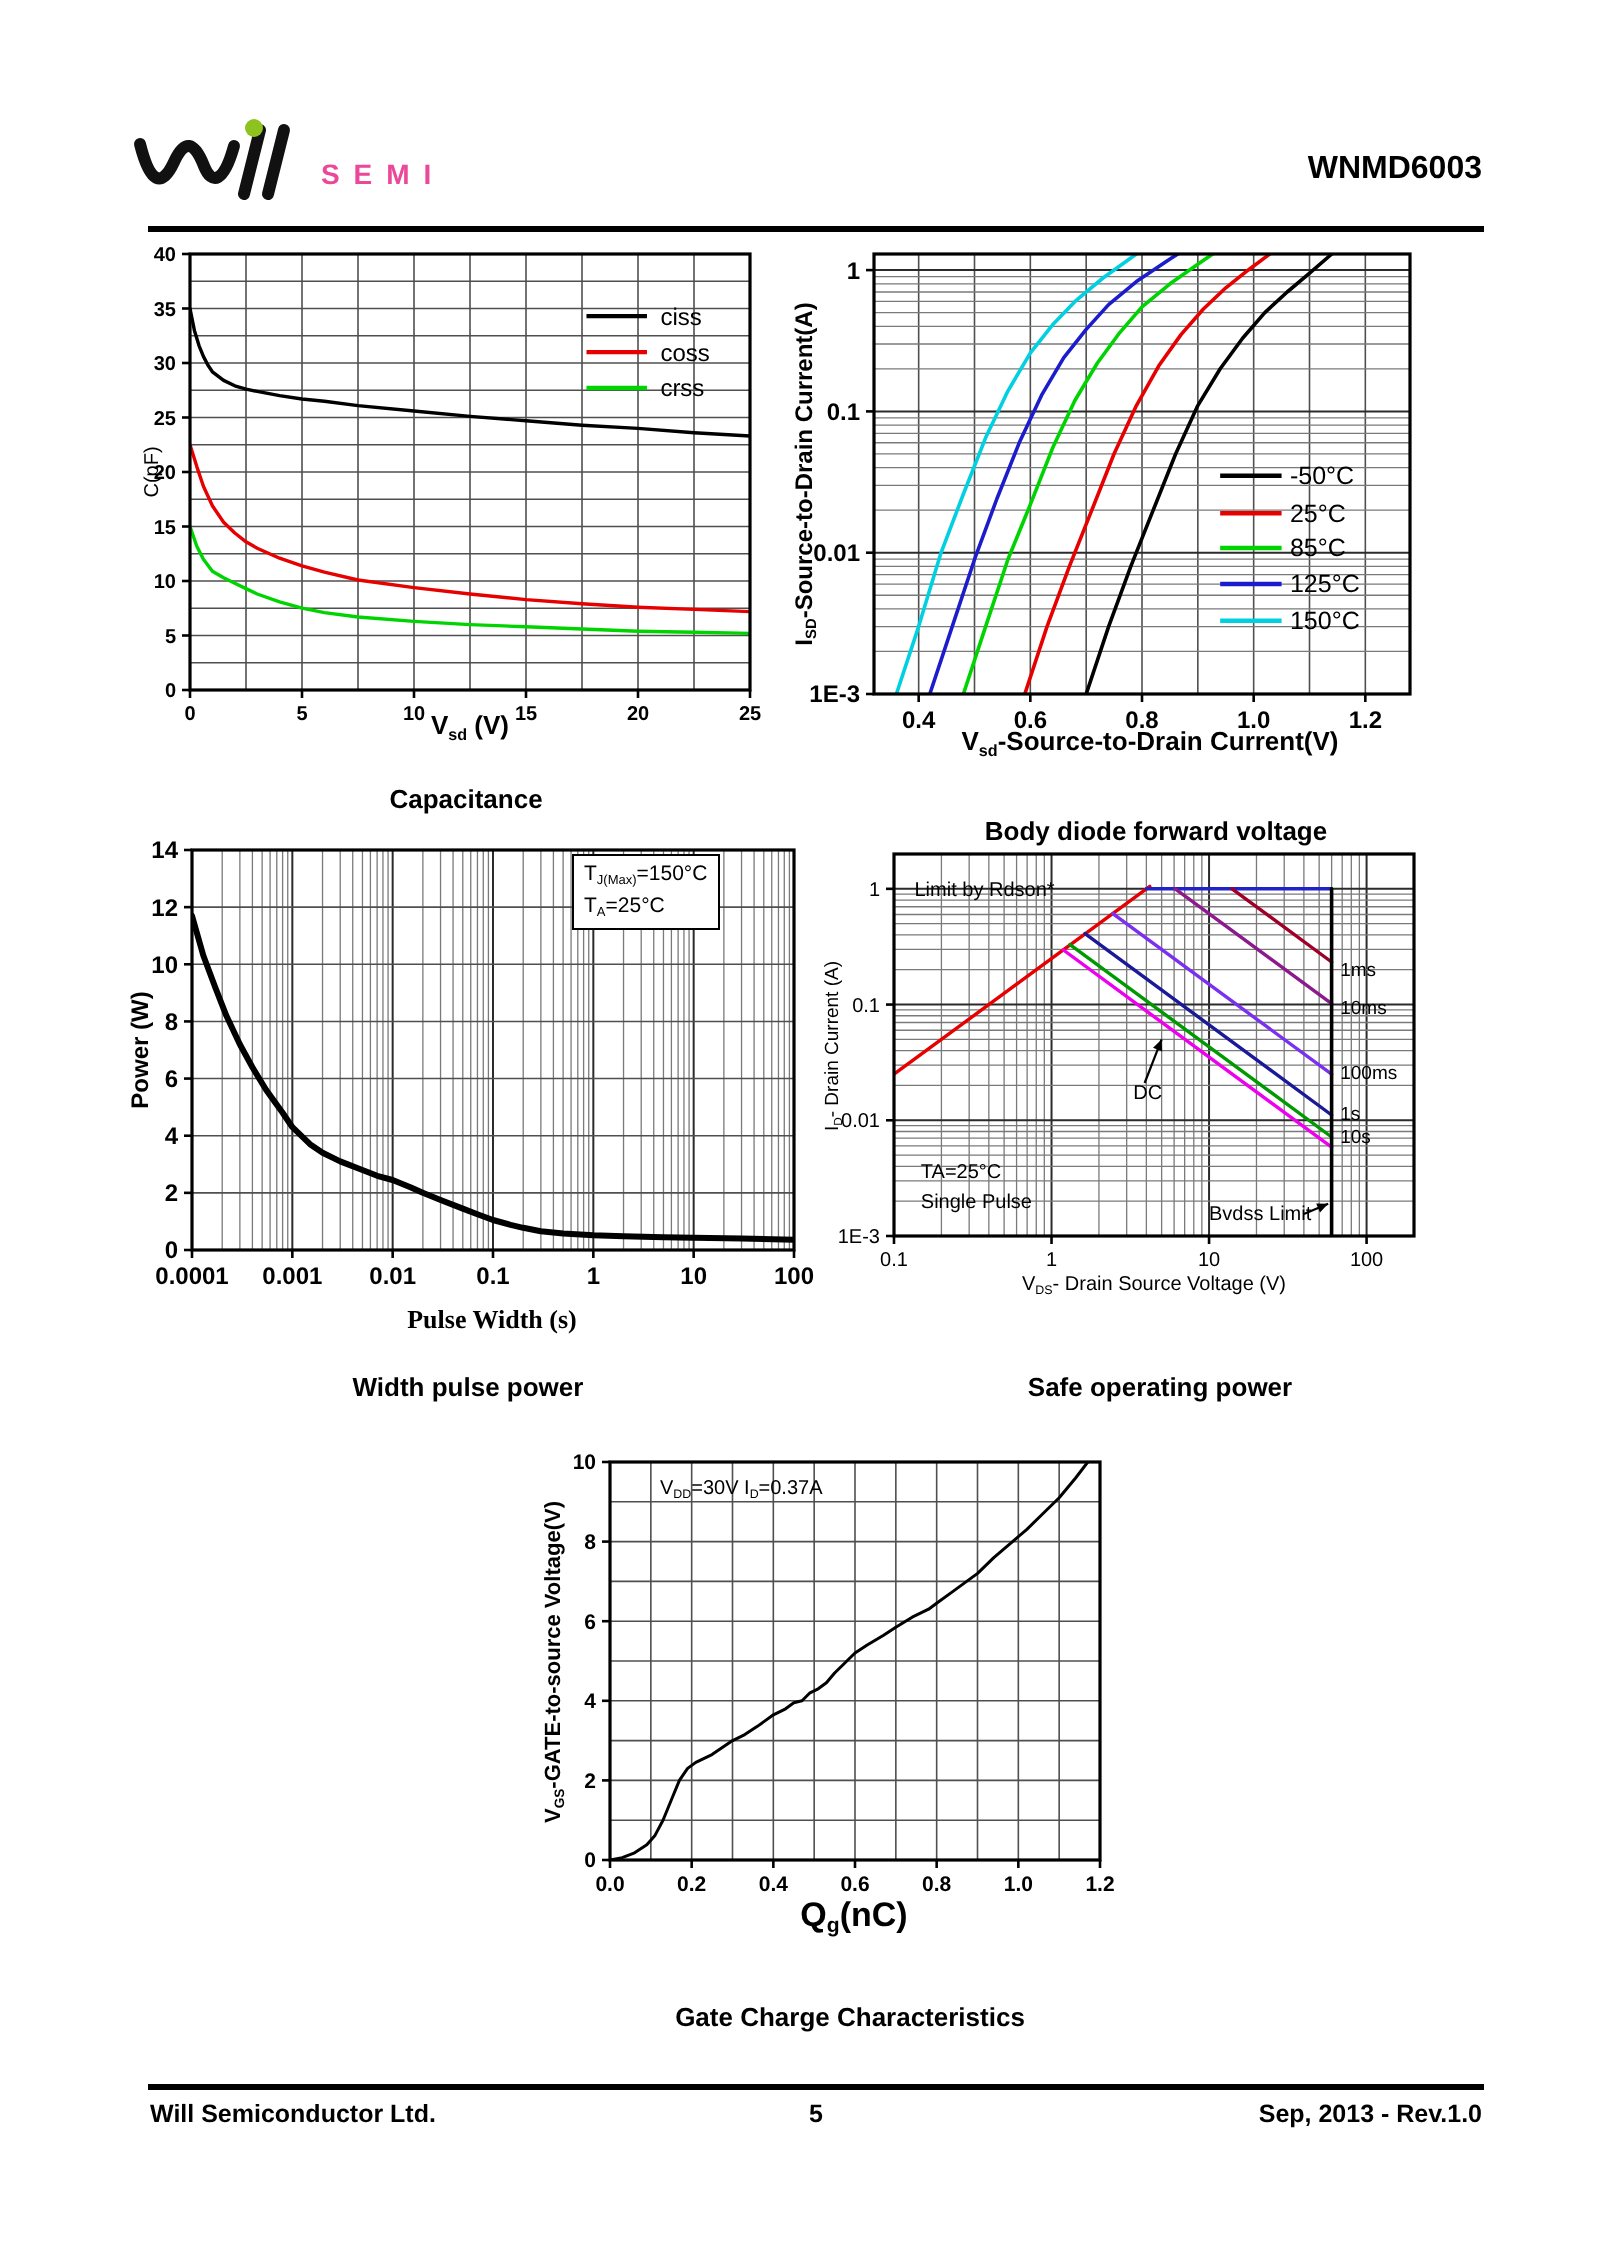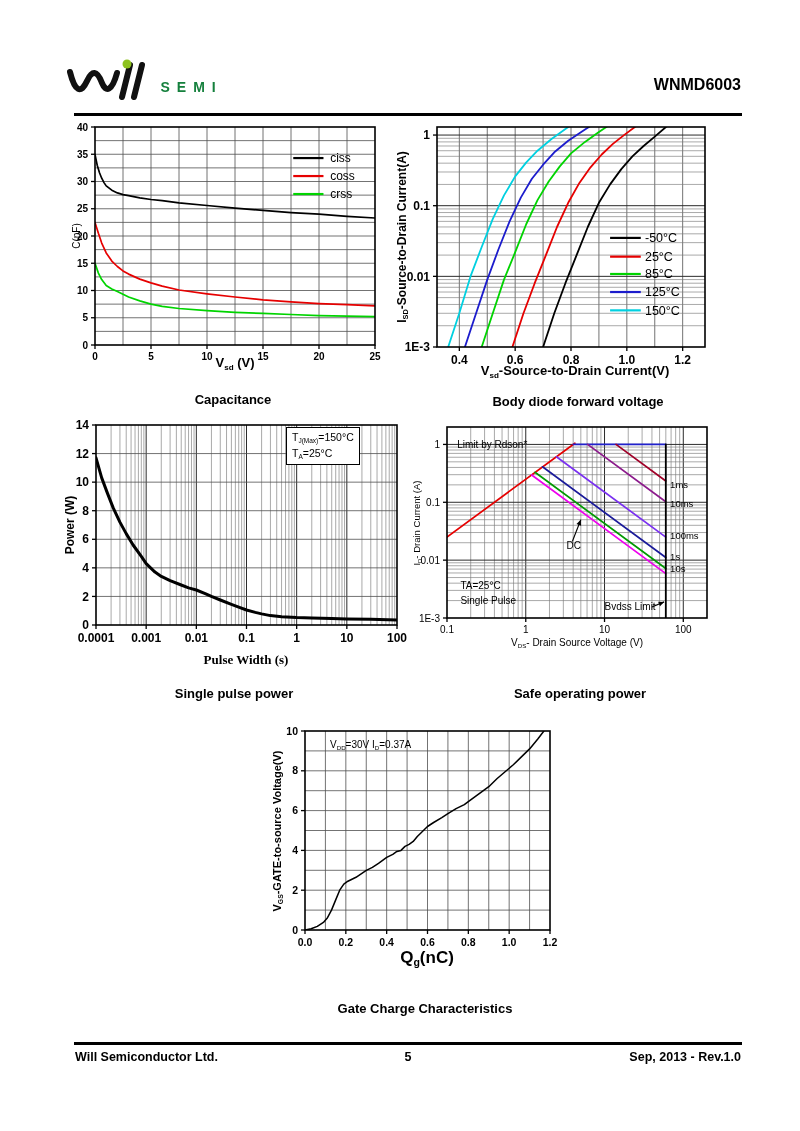--- a/index.html
+++ b/index.html
@@ -11,21 +11,21 @@
   .caption{position:absolute;transform:translateX(-50%);white-space:nowrap;font-weight:bold;font-size:13px;}
   .vlabel{position:absolute;width:400px;height:16px;line-height:16px;text-align:center;
           transform:rotate(-90deg);white-space:nowrap;font-weight:bold;}
   .vlabel.normal,.xlabel.normal{font-weight:normal;}
   .sub{font-size:62%;position:relative;top:0.32em;}
   .notebox{position:absolute;background:#fff;border:1.3px solid #000;padding:2px 5px;
            font-size:10.5px;line-height:1.5;}
   .plainnote{position:absolute;font-size:10px;}
   .logo{position:absolute;left:66px;top:58px;height:50px;}
   .logo svg{display:inline-block;vertical-align:middle;}
-  .semi{font-size:14px;font-weight:bold;letter-spacing:7px;color:#15803d;
+  .semi{font-size:14px;font-weight:bold;letter-spacing:7px;color:#ec4899;
         position:relative;top:6px;margin-left:6px;}
   .part-number{position:absolute;right:59px;top:76px;font-size:16px;font-weight:bold;margin-left:28px;}
   .footer-left{position:absolute;left:75px;top:1050px;font-size:12.5px;font-weight:bold;}
   .footer-center{position:absolute;left:408px;top:1050px;transform:translateX(-50%);
                  font-size:12.5px;font-weight:bold;}
   .footer-right{position:absolute;right:59px;top:1050px;font-size:12.5px;font-weight:bold;}
 </style>
 </head>
 <body>
 
@@ -448,25 +448,25 @@
         <text x="298" y="734.675" text-anchor="end" font-size="10.5" font-weight="bold">10</text>
       </g>
   </svg>
 
   <div class="vlabel normal" style="left:-123px;top:228px;font-size:10px;"><span>C(pF)</span></div>
   <div class="xlabel" style="left:235px;top:355px;font-size:13px;"><span>V</span><span class="sub">sd</span><span> (V)</span></div>
   <div class="caption" style="left:233px;top:392px;">Capacitance</div>
 
   <div class="vlabel" style="left:202px;top:229px;font-size:12px;"><span>I</span><span class="sub">SD</span><span>-Source-to-Drain Current(A)</span></div>
   <div class="xlabel" style="left:575px;top:363px;font-size:13px;"><span>V</span><span class="sub">sd</span><span>-Source-to-Drain Current(V)</span></div>
-  <div class="caption" style="left:578px;top:394px;text-align:center;">Body diode forward voltage</div>
+  <div class="caption" style="left:578px;top:408px;text-align:center;">Body diode forward voltage</div>
 
   <div class="vlabel" style="left:-130px;top:517px;font-size:12px;"><span>Power (W)</span></div>
   <div class="xlabel" style="left:246px;top:652px;font-size:13px;font-family:Liberation Serif, serif;"><span>Pulse Width (s)</span></div>
-  <div class="caption" style="left:234px;top:686px;">Single pulse power</div>
+  <div class="caption" style="left:234px;top:686px;">Width pulse power</div>
   <div class="notebox" style="left:286px;top:427px;">
     <div><span>T</span><span class="sub">J(Max)</span><span>=150°C</span></div>
     <div><span>T</span><span class="sub">A</span><span>=25°C</span></div>
   </div>
 
   <div class="vlabel normal" style="left:217px;top:515px;font-size:9.5px;"><span>I</span><span class="sub">D</span><span>- Drain Current (A)</span></div>
   <div class="xlabel normal" style="left:577px;top:637px;font-size:10px;"><span>V</span><span class="sub">DS</span><span>- Drain Source Voltage (V)</span></div>
   <div class="caption" style="left:580px;top:686px;">Safe operating power</div>
 
   <div class="vlabel" style="left:77px;top:823px;font-size:11px;"><span>V</span><span class="sub">GS</span><span>-GATE-to-source Voltage(V)</span></div>

